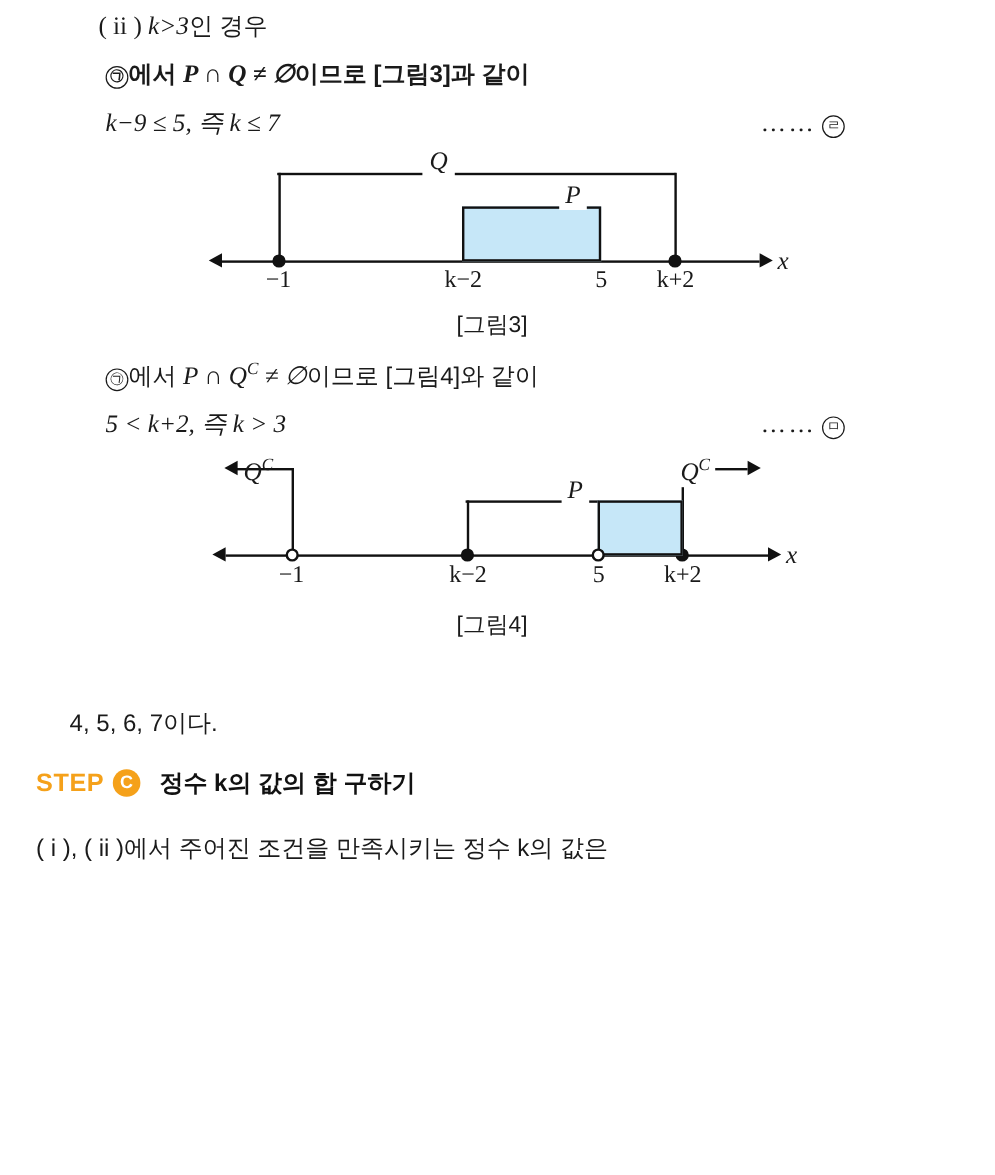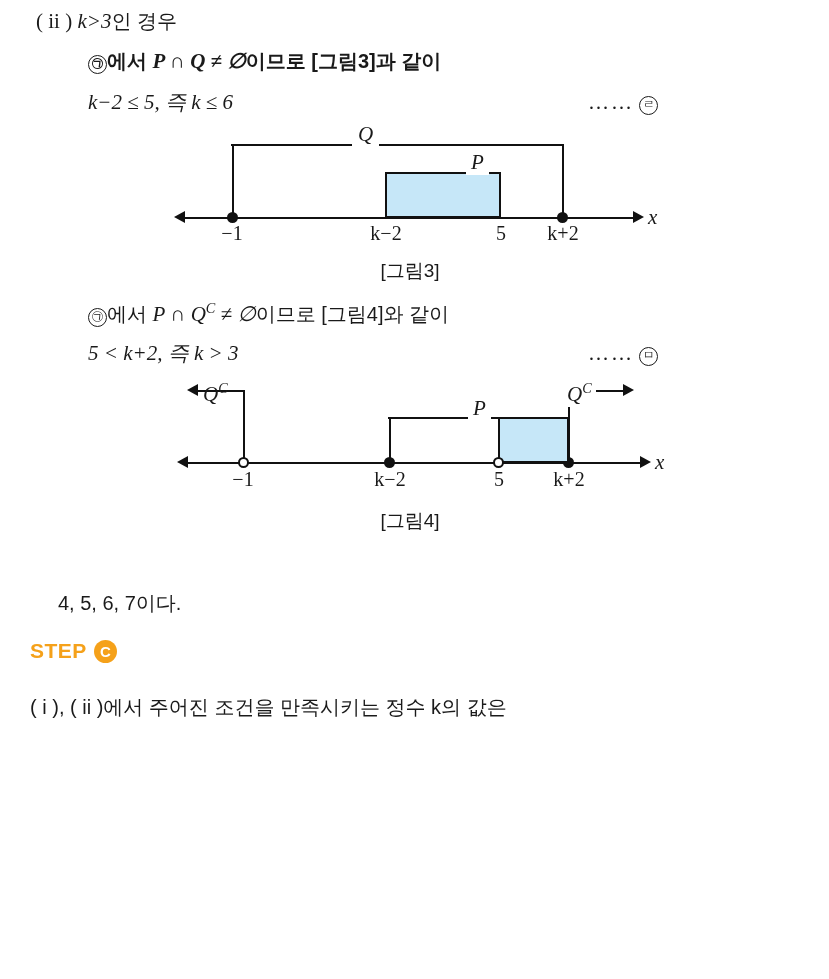--- a/index.html
+++ b/index.html
@@ -22,21 +22,21 @@
     padding: 0;
   }
   .line {
     position: absolute;
     white-space: nowrap;
     font-size: 21px;
     line-height: 1.3;
   }
   .kr { font-family: "Liberation Sans", sans-serif; font-size: 20px; }
   .mi { font-family: "Liberation Serif", serif; font-style: italic; }
-  .mr { font-family: "Liberation Serif", serif; font-style: normal; }
+  .mr { font-family: "Liberation Serif", serif; font-style: normal; margin-left: 46px; }
   .sup { font-size: 0.68em; vertical-align: super; font-style: italic; }
   .dots { letter-spacing: 2px; }
   .circled {
     display: inline-block;
     border: 1.3px solid #1a1a1a;
     border-radius: 50%;
     width: 17px;
     height: 17px;
     line-height: 15px;
     text-align: center;
@@ -165,21 +165,21 @@
 
   <div class="line" style="left:36px; top:8px;">
     <span class="mr">( ii ) </span><span class="mi">k&gt;3</span><span class="kr">인 경우</span>
   </div>
 
   <div class="line" style="left:88px; top:48px;font-weight:bold;">
     <span class="circled">㉠</span><span class="kr">에서 </span><span class="mi">P ∩ Q ≠ ∅</span><span class="kr">이므로 [그림3]과 같이</span>
   </div>
 
   <div class="line" style="left:88px; top:89px;">
-    <span class="mi">k−2 ≤ 5, 즉 k ≤ 6</span>
+    <span class="mi">k−9 ≤ 5, 즉 k ≤ 7</span>
   </div>
   <div class="line" style="left:588px; top:89px;">
     <span class="dots mr">……</span>
     <span class="circled">ㄹ</span>
   </div>
 
   <div class="fig" style="left:0; top:0;">
 
     <div class="axis" style="left:185px; top:217px; width:448px;"></div>
     <div class="arrow-l" style="left:174px; top:211px;"></div>
@@ -249,17 +249,18 @@
     <div class="tick-label" style="left:534px; top:468px; width:70px;">k+2</div>
 
     <div class="figcap" style="left:330px; top:508px; width:160px;">[그림4]</div>
   </div>
 
   <div class="line kr" style="left:58px; top:590px;">4, 5, 6, 7이다.</div>
 
   <div class="step-row" style="left:30px; top:639px;">
     <span class="step-word">STEP</span>
     <span class="step-badge">C</span>
+    <span class="step-title">정수 k의 값의 합 구하기</span>
   </div>
 
   <div class="line kr" style="left:30px; top:694px;">( i ), ( ii )에서 주어진 조건을 만족시키는 정수 k의 값은</div>
 
 </div>
 
 </body></html>

